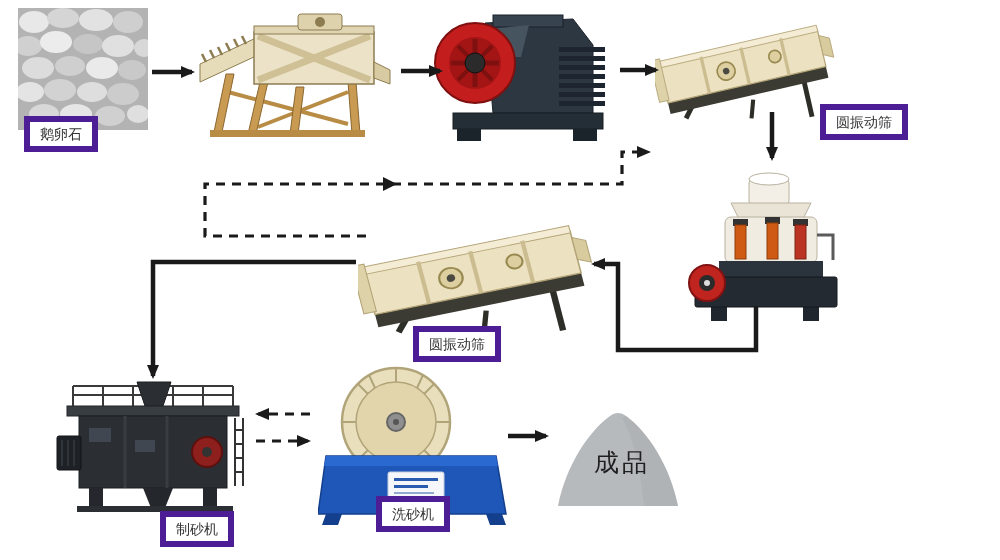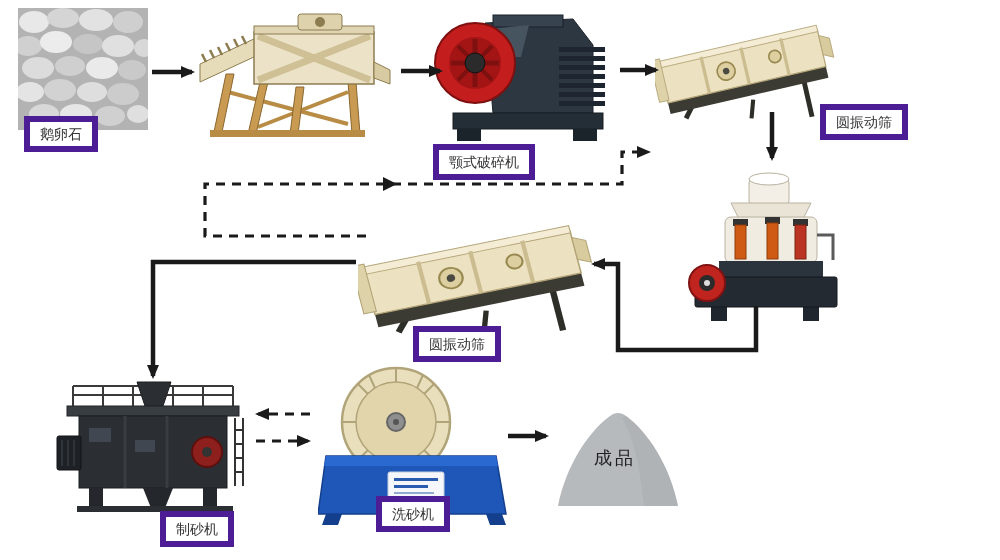--- a/index.html
+++ b/index.html
@@ -7,21 +7,21 @@
     position:relative;width:1000px;height:560px;background:#ffffff;overflow:hidden;
     font-family:"Liberation Sans","DejaVu Sans",sans-serif;
   }
   .machine{position:absolute;}
   .arrows{position:absolute;left:0;top:0;pointer-events:none;}
   .label{
     position:absolute;background:#ffffff;border:6px solid #4c1d95;color:#333333;
     font-size:14px;line-height:1;padding:5px 10px;white-space:nowrap;z-index:5;
   }
   .product-text{
-    position:absolute;font-size:18px;color:#1f1f1f;letter-spacing:3px;z-index:5;font-family:Liberation Serif, serif;
+    position:absolute;font-size:25px;color:#1f1f1f;letter-spacing:3px;z-index:5;font-family:Liberation Serif, serif;
   }
 </style>
 </head>
 <body>
 
 <div class="stage">
 
   <svg width="0" height="0" style="position:absolute" aria-hidden="true">
     <defs>
       <symbol id="vibscreen" viewBox="0 0 220 120" preserveAspectRatio="none">
@@ -231,20 +231,19 @@
     </g>
     <g stroke="#1a1a1a" stroke-width="3.2" fill="none" stroke-dasharray="9 7">
       <path d="M 366 236 L 205 236 L 205 184 L 622 184 L 622 152 L 648 152" marker-end="url(#ah)"></path>
       <path d="M 310 414 L 258 414" marker-end="url(#ah)"></path>
       <path d="M 256 441 L 308 441" marker-end="url(#ah)"></path>
     </g>
     <polygon points="383,177 397,184 383,191" fill="#1a1a1a"></polygon>
   </svg>
 
   <div class="label" style="left:24px;top:116px">鹅卵石</div>
-  <div class="label" style="left:433px;top:144px">颚式破碎机</div>
   <div class="label" style="left:820px;top:104px">圆振动筛</div>
   <div class="label" style="left:413px;top:326px">圆振动筛</div>
   <div class="label" style="left:160px;top:511px">制砂机</div>
   <div class="label" style="left:376px;top:496px">洗砂机</div>
   <div class="product-text" style="left:594px;top:446px">成品</div>
 
 </div>
 
 </body></html>

